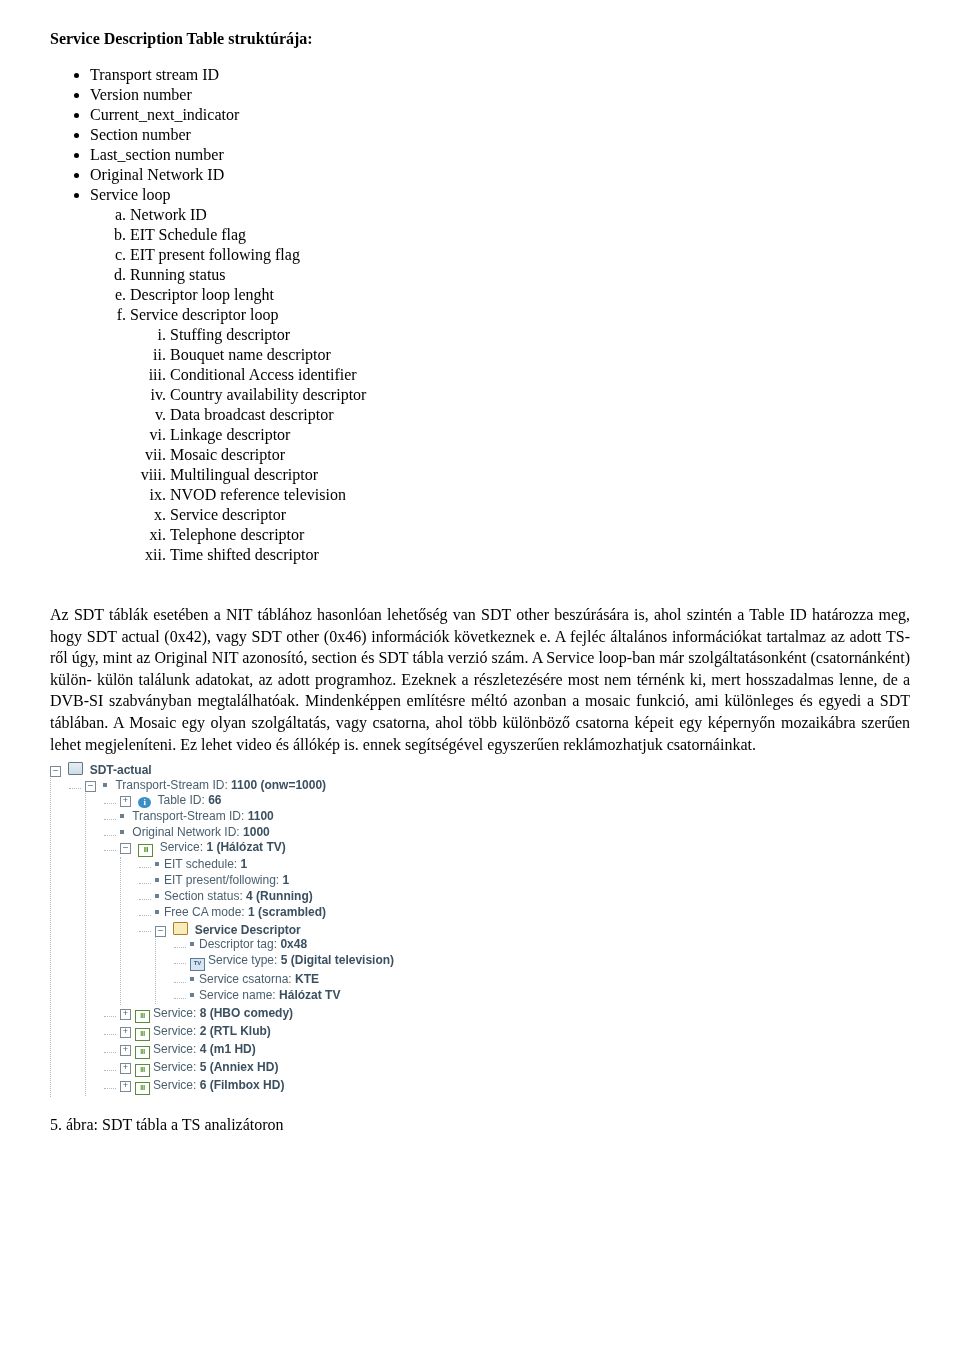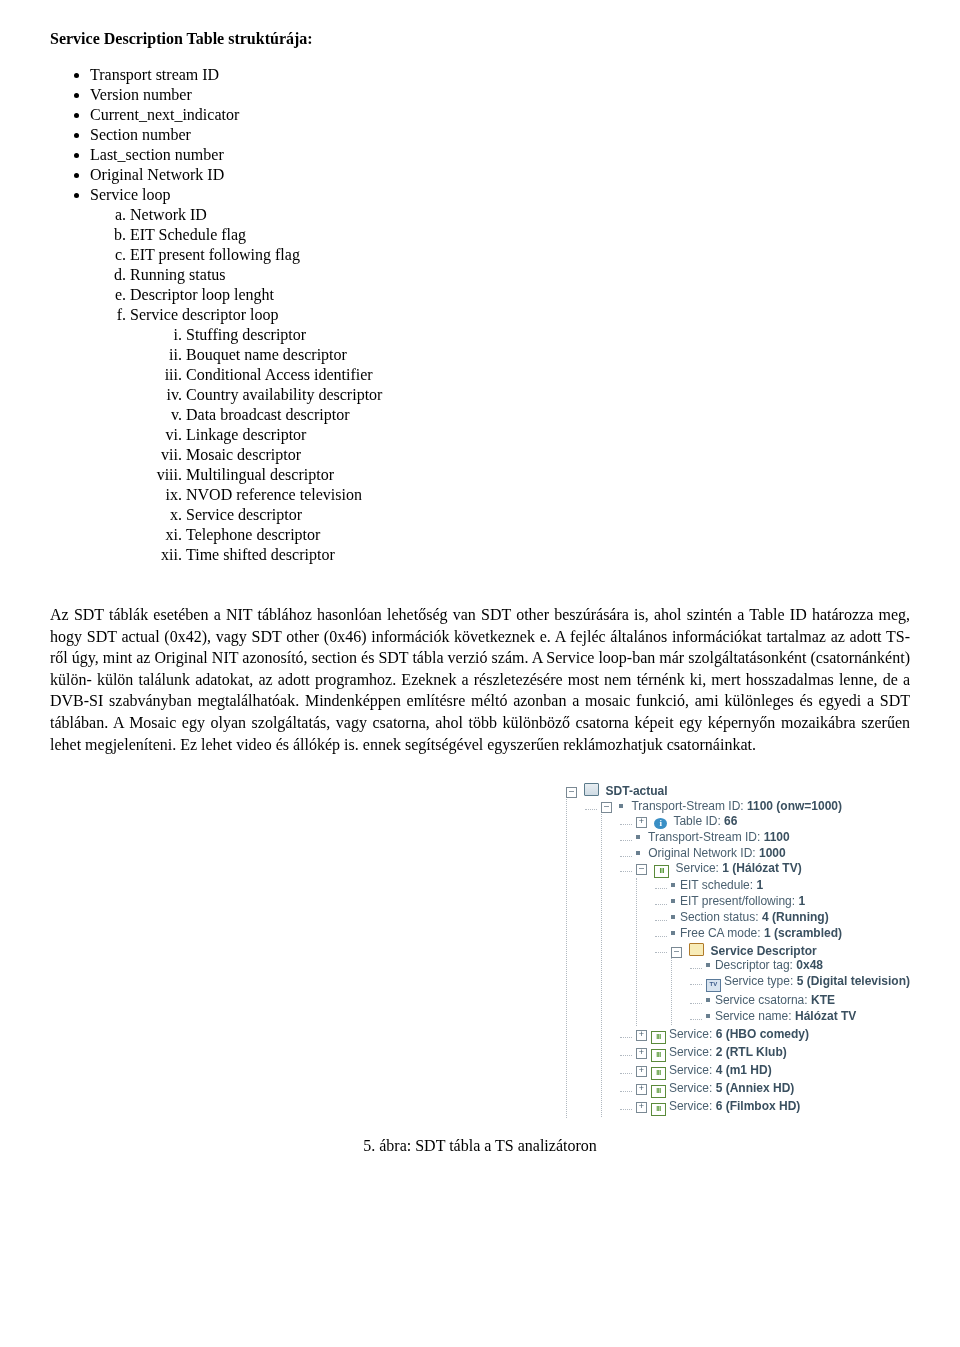--- a/index.html
+++ b/index.html
@@ -27,35 +27,35 @@
   ol.alpha {
     list-style-type: lower-alpha;
     margin: 0 0 0 40px;
     padding: 0;
   }
   ol.alpha > li {
     margin: 2px 0;
   }
   ol.roman {
     list-style-type: lower-roman;
-    margin: 0 0 0 56px;
+    margin: 0 0 0 40px;
     padding: 0;
   }
   ol.roman > li {
     margin: 2px 0;
   }
   .paragraph {
     margin-top: 40px;
     text-align: justify;
     line-height: 1.35;
   }
   .tree-wrap {
     display: flex;
-    justify-content: flex-end;
-    margin-top: 27px;
+    justify-content: flex-start;
+    margin-top: 6px;
   }
   .tree {
     font-family: Tahoma, Verdana, Arial, sans-serif;
     font-size: 12px;
     color: #4a6070;
     line-height: 1.15;
     position: relative;
   }
   .tree ul {
     list-style: none;
@@ -152,21 +152,21 @@
     height: 4px;
     background: #6a8090;
     vertical-align: 2px;
     margin-right: 5px;
   }
   .bold {
     font-weight: bold;
     color: #3a5060;
   }
   .caption {
-    text-align: center;
+    text-align: left;
     margin-top: 18px;
     font-family: "Times New Roman", Times, serif;
     font-size: 16px;
   }
 </style>
 </head>
 <body>
 
 <div class="heading">Service Description Table struktúrája:</div>
 
@@ -252,21 +252,21 @@
                     <span class="bold">Service Descriptor</span>
                     <ul>
                       <li><span class="bullet-sq"></span><span>Descriptor tag:</span> <span class="bold">0x48</span></li>
                       <li><span class="node-icon icon-tv">TV</span><span>Service type:</span> <span class="bold">5 (Digital television)</span></li>
                       <li><span class="bullet-sq"></span><span>Service csatorna:</span> <span class="bold">KTE</span></li>
                       <li><span class="bullet-sq"></span><span>Service name:</span> <span class="bold">Hálózat TV</span></li>
                     </ul>
                   </li>
                 </ul>
               </li>
-              <li><span class="toggle">+</span><span class="node-icon icon-svc">III</span><span>Service:</span> <span class="bold">6 (HBO comedy)</span></li>
+              <li><span class="toggle">+</span><span class="node-icon icon-svc">III</span><span>Service:</span> <span class="bold">8 (HBO comedy)</span></li>
               <li><span class="toggle">+</span><span class="node-icon icon-svc">III</span><span>Service:</span> <span class="bold">2 (RTL Klub)</span></li>
               <li><span class="toggle">+</span><span class="node-icon icon-svc">III</span><span>Service:</span> <span class="bold">4 (m1 HD)</span></li>
               <li><span class="toggle">+</span><span class="node-icon icon-svc">III</span><span>Service:</span> <span class="bold">5 (Anniex HD)</span></li>
               <li><span class="toggle">+</span><span class="node-icon icon-svc">III</span><span>Service:</span> <span class="bold">6 (Filmbox HD)</span></li>
             </ul>
           </li>
         </ul>
       </li>
     </ul>
   </div>

